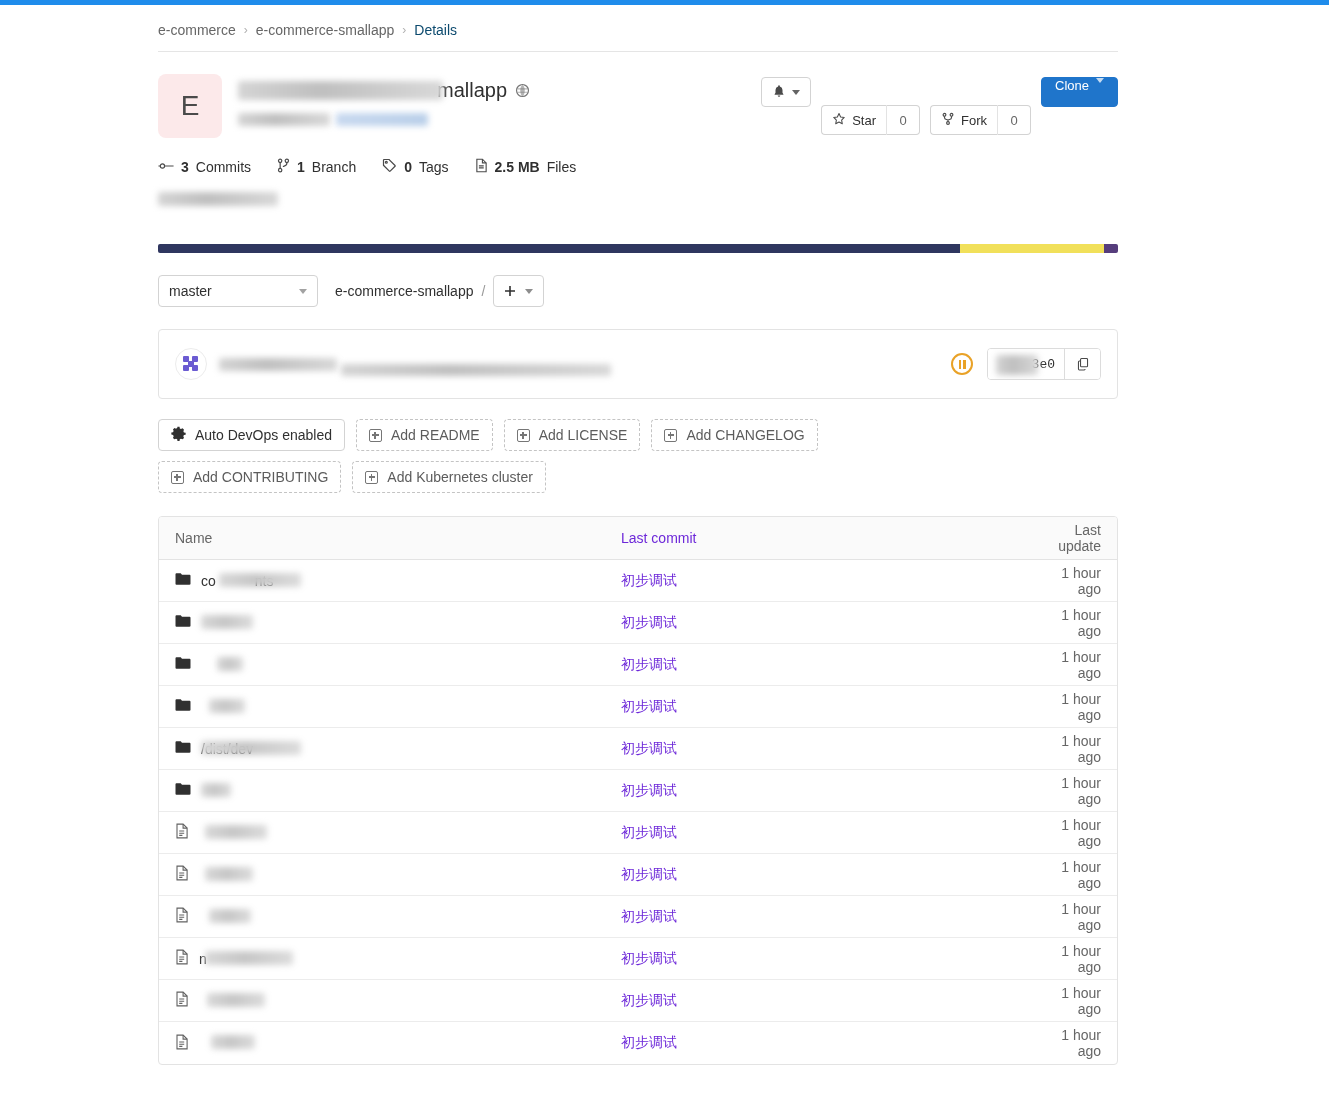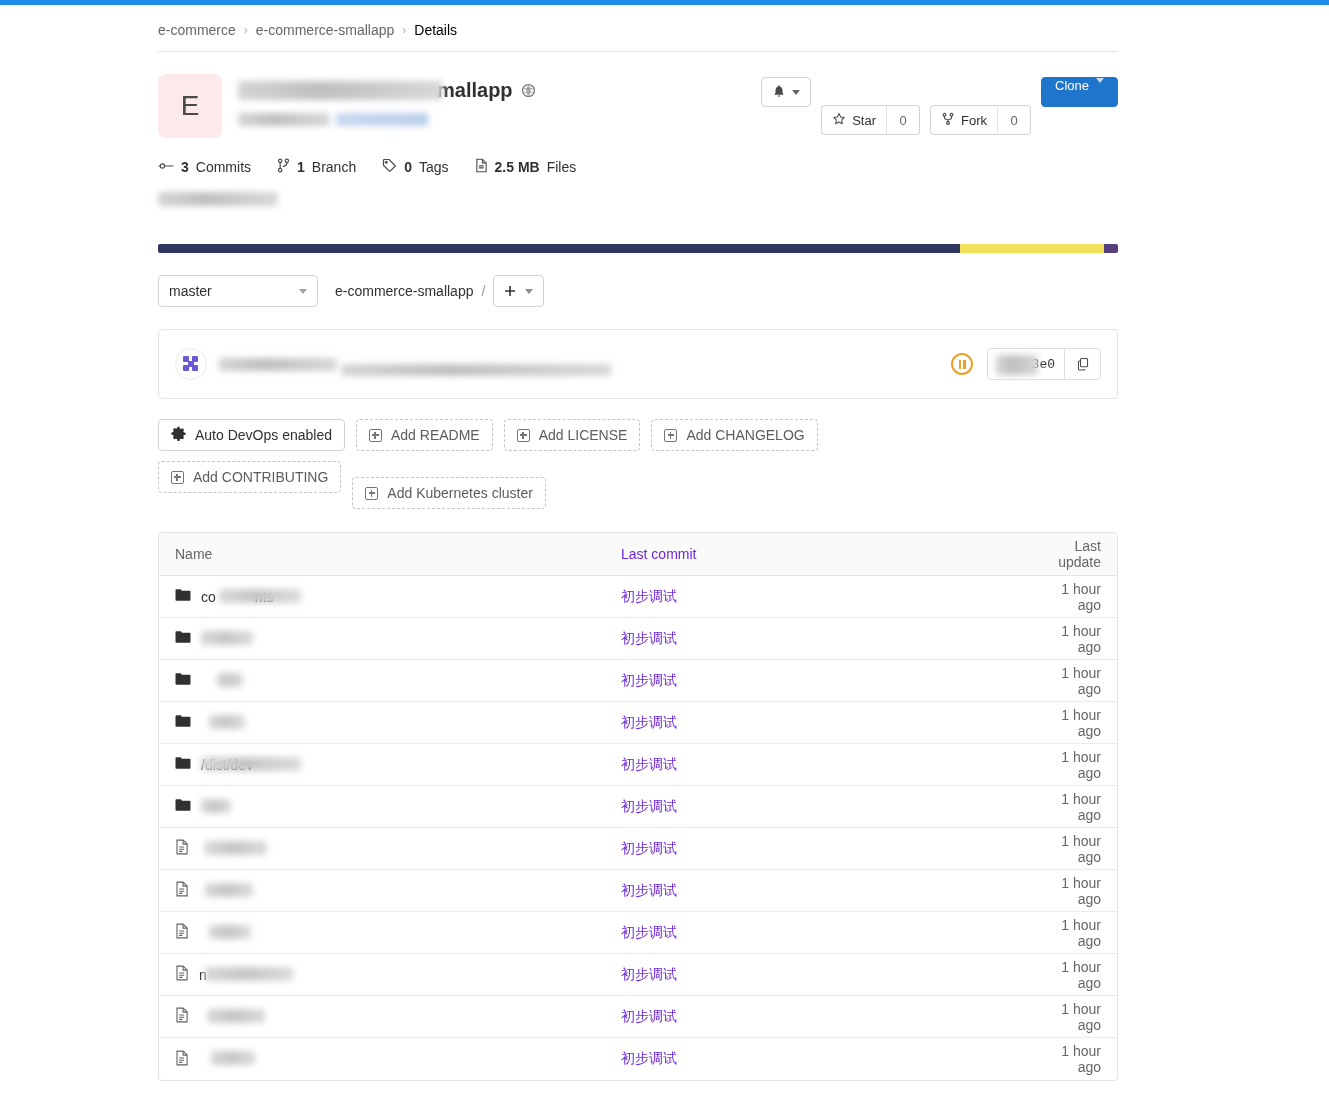--- a/index.html
+++ b/index.html
@@ -41,21 +41,21 @@
     color: #666;
     text-decoration: none;
     cursor: pointer;
   }
   #breadcrumb .crumb-sep {
     margin: 0 8px;
     color: #b1b1b1;
     font-size: 12px;
   }
   #breadcrumb .crumb-current {
-    color: #000000;
+    color: #0c4a6e;
     font-weight: normal;
   }
 
   
   #project-header {
     display: flex;
     align-items: flex-start;
     padding-top: 22px;
   }
   #avatar {
@@ -68,21 +68,21 @@
     flex: 0 0 auto;
     margin-right: 16px;
   }
   #project-meta { flex: 1 1 auto; min-width: 0; padding-top: 3px; }
   #project-title-row {
     display: flex; align-items: center; gap: 8px;
     height: 26px;
   }
   #project-title {
     font-size: 20px;
-    font-weight: bold;
+    font-weight: normal;
     color: #303030;
     position: relative;
     white-space: nowrap;
   }
   .blurbox {
     display: inline-block;
     background: linear-gradient(90deg,#d4d4d4,#bfbfbf 40%,#d8d8d8);
     filter: blur(3px);
     border-radius: 2px;
     vertical-align: middle;
@@ -588,21 +588,21 @@
         <span>Add LICENSE</span>
       </div>
       <div class="qa-btn">
         <span class="plus-sq"></span>
         <span>Add CHANGELOG</span>
       </div>
       <div class="qa-btn">
         <span class="plus-sq"></span>
         <span>Add CONTRIBUTING</span>
       </div>
-      <div class="qa-btn" style="margin-top:16px">
+      <div class="qa-btn" style="margin-top:0">
         <span class="plus-sq"></span>
         <span>Add Kubernetes cluster</span>
       </div>
     </div>
 
     <div id="file-table">
       <div class="tr head">
         <div class="col-name">Name</div>
         <div class="col-commit">Last commit</div>
         <div class="col-update">Last update</div>

